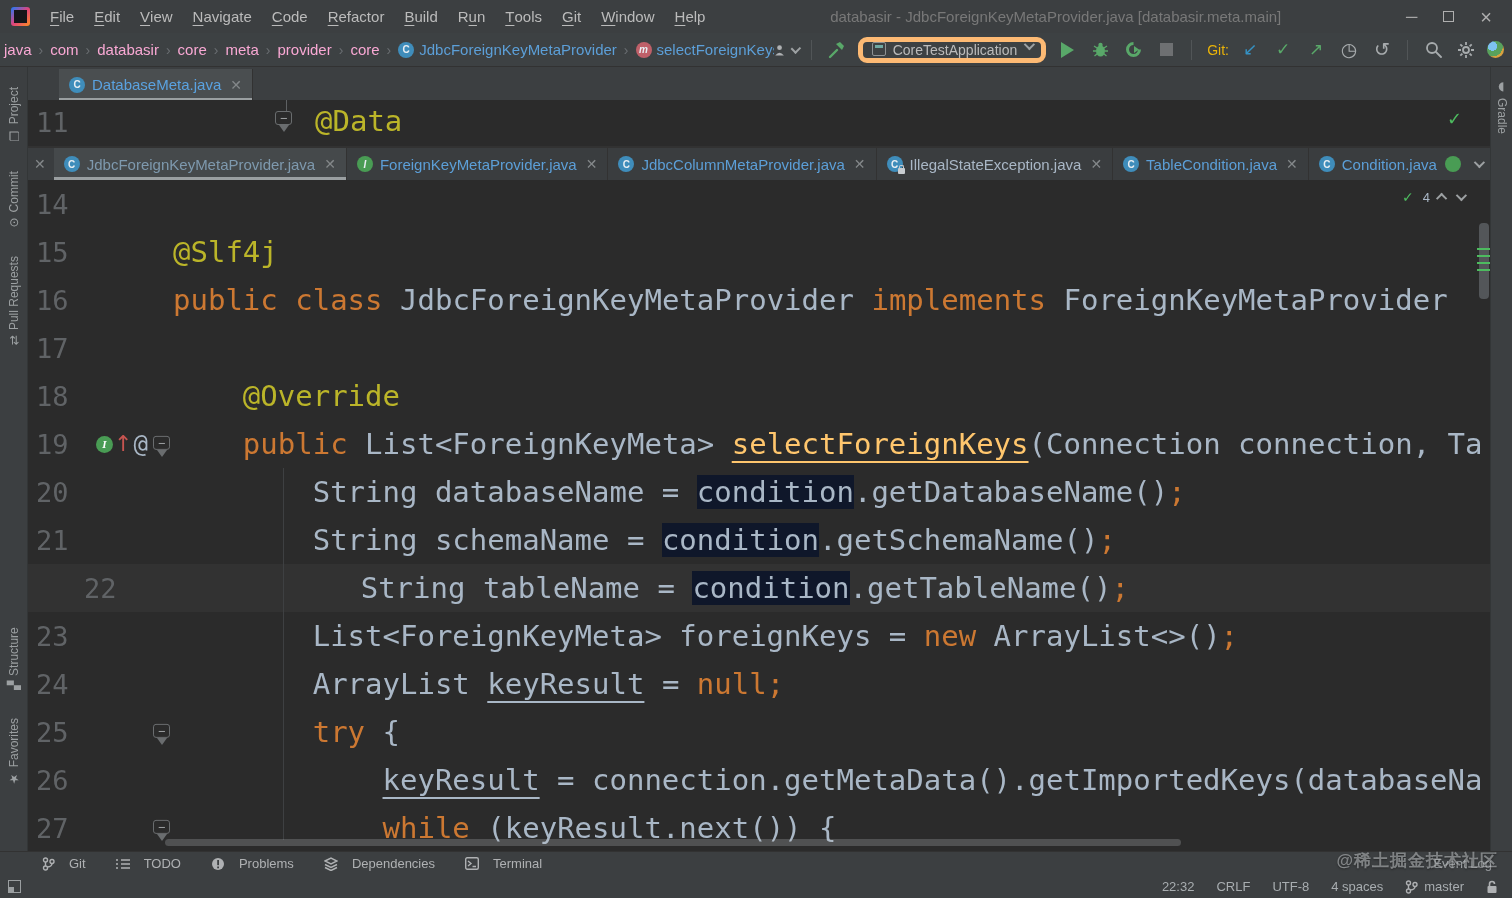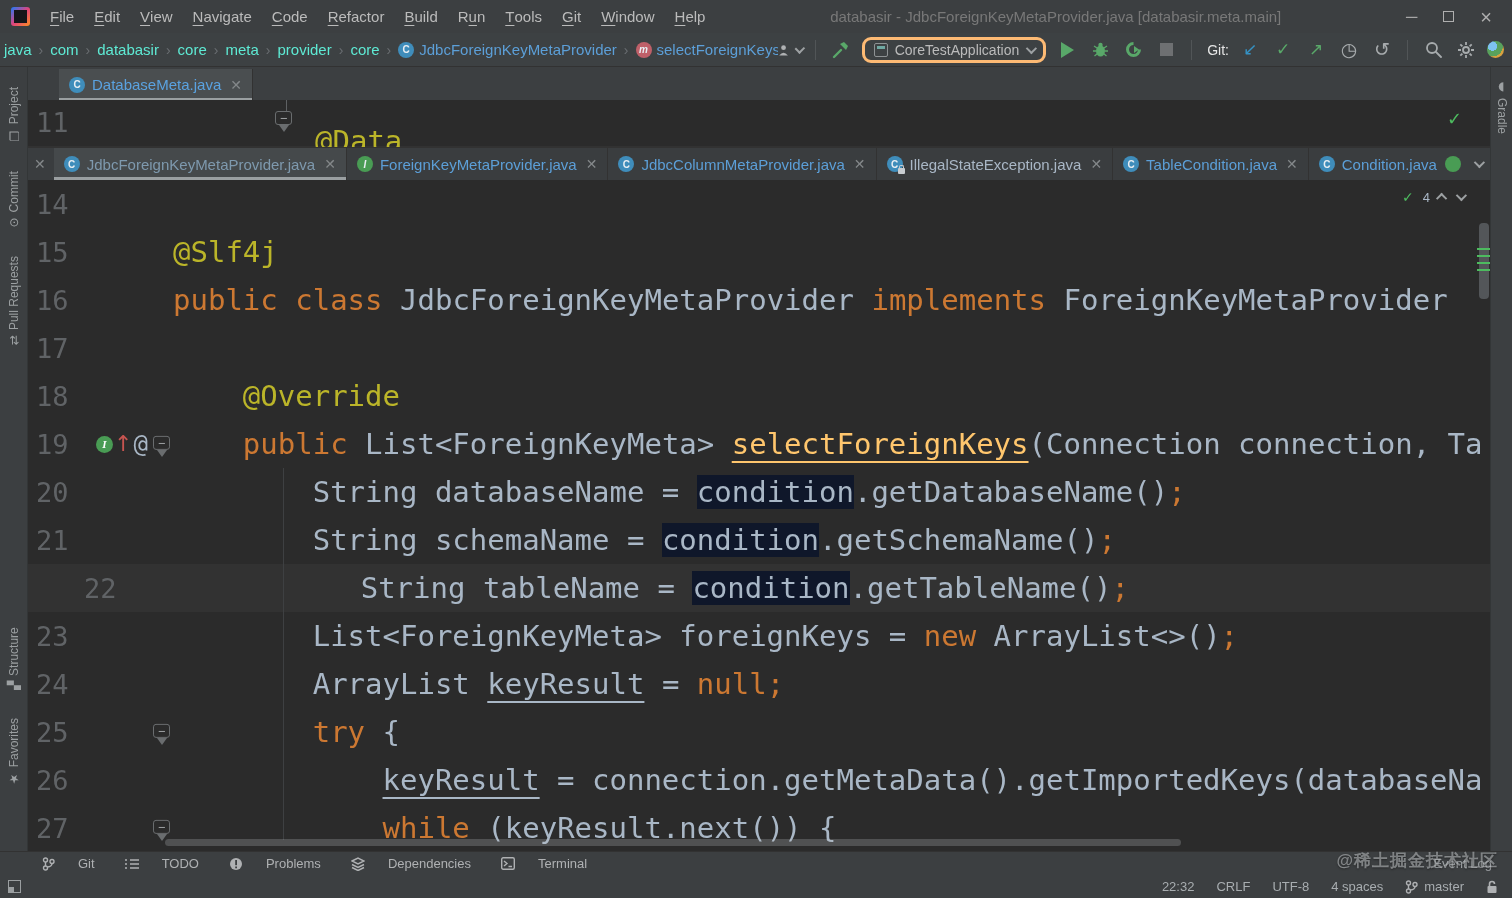--- a/index.html
+++ b/index.html
@@ -16,36 +16,36 @@
   .menu-item { color:#BBBBBB; font-size:15px; padding:0 10px; height:33px; display:flex; align-items:center; cursor:default; }
   .menu-item u { text-underline-offset:3px; }
   .win-title { flex:1; text-align:center; color:#787878; font-size:15px; white-space:nowrap; overflow:hidden; }
   .winbtns { display:flex; align-items:center; gap:26px; padding:0 20px 0 10px; color:#AFAFAF; }
   .winbtn { font-size:16px; line-height:1; cursor:default; }
   .winbtn.box { width:11px; height:11px; border:1.5px solid #AFAFAF; }
 
   
   .navbar { height:34px; background:#3D4143; border-bottom:1px solid #323232; display:flex; align-items:center; flex:0 0 auto; }
   .crumbs { display:flex; align-items:center; padding-left:4px; white-space:nowrap; overflow:hidden; flex:1 1 auto; }
-  .crumb { color:#5eead4; font-size:15px; display:flex; align-items:center; gap:5px; }
+  .crumb { color:#f9a8d4; font-size:15px; display:flex; align-items:center; gap:5px; }
   .crumb.blue { color:#5C9FD8; }
   .crumb-sep { color:#6A6E72; margin:0 7px; font-size:14px; }
   .toolbar { display:flex; align-items:center; gap:9px; padding-right:8px; flex:0 0 auto; }
   .tsep { width:1px; height:20px; background:#515557; margin:0 4px; }
   .tbtn { display:flex; align-items:center; justify-content:center; width:24px; height:24px; }
   .glyph { font-family:"DejaVu Sans", sans-serif; font-size:17px; line-height:1; }
-  .runbox { display:flex; align-items:center; gap:7px; border:3px solid #fdba74; border-radius:9px;
+  .runbox { display:flex; gap:7px; border:5px solid #fdba74; border-radius:9px;
             height:26px; padding:0 9px; color:#BBBBBB; font-size:14px; }
   .appic { width:14px; height:14px; border:1.5px solid #8E9294; border-radius:2px; position:relative; }
   .appic::after { content:""; position:absolute; left:2px; right:2px; top:2px; height:3px; background:#6FA8A2; }
   .chev-dn { width:8px; height:8px; border-right:2px solid #9DA1A3; border-bottom:2px solid #9DA1A3;
              transform:rotate(45deg) translateY(-2px); }
   .play-tri { width:0; height:0; border-left:13px solid #59A869; border-top:8px solid transparent; border-bottom:8px solid transparent; }
   .stop-sq { width:13px; height:13px; background:#6E7072; }
-  .gitlabel { color:#e5e5e5; font-size:14px; margin-left:2px; }
+  .gitlabel { color:#eab308; font-size:14px; margin-left:2px; }
   .sphere { width:17px; height:17px; border-radius:50%;
             background:radial-gradient(circle at 32% 30%, #7ec3f0 0 28%, #58a15c 29% 62%, #d8a13f 63% 100%); }
 
   
   .main { flex:1 1 auto; display:flex; min-height:0; }
   .stripe { background:#3C3F41; display:flex; flex-direction:column; align-items:center; }
   .stripe.left { width:28px; border-right:1px solid #333637; padding-top:6px; }
   .stripe.right { width:22px; border-left:1px solid #333637; padding-top:8px; }
   .stripe-item { writing-mode:vertical-rl; transform:rotate(180deg); color:#9CA0A2; font-size:12px;
                  display:flex; align-items:center; gap:5px; margin:14px 0; cursor:default; }
@@ -73,21 +73,21 @@
                              border:1px solid #C8CDD1; border-bottom:none; border-radius:2px 2px 0 0; }
   .lead-close { color:#84888A; font-size:14px; align-self:center; padding:0 8px 0 6px; }
   .tab-overflow { position:absolute; right:0; top:0; bottom:0; display:flex; align-items:center; gap:8px; padding:0 8px 0 4px; background:#3A3D3F; }
   .half-green { width:16px; height:16px; border-radius:50%; background:#499C54; margin-right:-9px; }
 
   
   .split1 { height:47px; background:#2B2B2B; position:relative; flex:0 0 auto; border-bottom:1px solid #323232;
             font-family:"DejaVu Sans Mono", monospace; }
   .split1 .lnum { position:absolute; left:8px; top:7px; width:60px; text-align:left; color:#606366; font-size:27px; }
   .split1 .guide { position:absolute; left:258px; top:0; width:1px; height:14px; background:#5E6163; }
-  .split1 .code { position:absolute; left:287px; top:4px; font-size:29px; white-space:pre;margin-top:20px; }
+  .split1 .code { position:absolute; left:287px; top:4px; font-size:29px; white-space:pre; }
   .split1 .pin-wrap { position:absolute; left:247px; top:11px; }
   .ok-check { position:absolute; right:28px; top:8px; color:#4DBB5F; font-size:18px; font-weight:bold;
               font-family:"DejaVu Sans", sans-serif; }
 
   
   .editor2 { position:relative; flex:1 1 auto; overflow:hidden; font-family:"DejaVu Sans Mono", monospace; }
   .code-line { position:relative; height:48px; display:flex; align-items:center; white-space:pre; }
   .code-line.caret { background:#323232;padding-left:48px; }
   .gut-num { width:68px; flex:0 0 auto; text-align:left; padding-left:8px; color:#606366; font-size:27px; }
   .gut-icons { width:77px; flex:0 0 auto; height:100%; position:relative; display:flex; align-items:center; }
@@ -115,21 +115,21 @@
           font-family:"Liberation Sans", sans-serif; }
   .insp .cnt { color:#A9B7C6; font-size:13px; }
   .insp .chk { color:#4DBB5F; font-size:14px; font-weight:bold; font-family:"DejaVu Sans", sans-serif; }
   .cchev { width:8px; height:8px; border-right:2px solid #9DA1A3; border-bottom:2px solid #9DA1A3; }
   .cchev.up { transform:rotate(-135deg) translateY(-2px); }
   .cchev.dn { transform:rotate(45deg) translateY(-2px); }
 
   
   .toolsbar { height:24px; background:#3C3F41; border-top:1px solid #323232; display:flex; align-items:center;
               padding-left:42px; gap:30px; flex:0 0 auto; position:relative; }
-  .tool { display:flex; align-items:center; gap:23px; color:#AFB1B3; font-size:13px; cursor:default; }
+  .tool { display:flex; align-items:center; gap:14px; color:#AFB1B3; font-size:13px; cursor:default; }
   .eventlog { position:absolute; right:20px; color:#9EA2A5; font-size:13px; }
   .watermark { position:absolute; right:14px; top:-3px; color:rgba(210,213,215,.50); font-size:17px;
                font-weight:bold; letter-spacing:1px; pointer-events:none; z-index:5;
                text-shadow:0 1px 2px rgba(0,0,0,.4); }
   .statusbar { height:23px; background:#3C3F41; display:flex; align-items:center; padding:0 14px 0 8px;
                color:#A8ADB0; font-size:13px; flex:0 0 auto; }
   .layout-ico { width:13px; height:13px; border:1.5px solid #9A9EA0; position:relative; }
   .layout-ico::after { content:""; position:absolute; left:0; bottom:0; width:5px; height:5px; background:#9A9EA0; }
   .status-right { margin-left:auto; display:flex; align-items:center; gap:22px; }
   .st-item { display:flex; align-items:center; gap:6px; cursor:default; }

